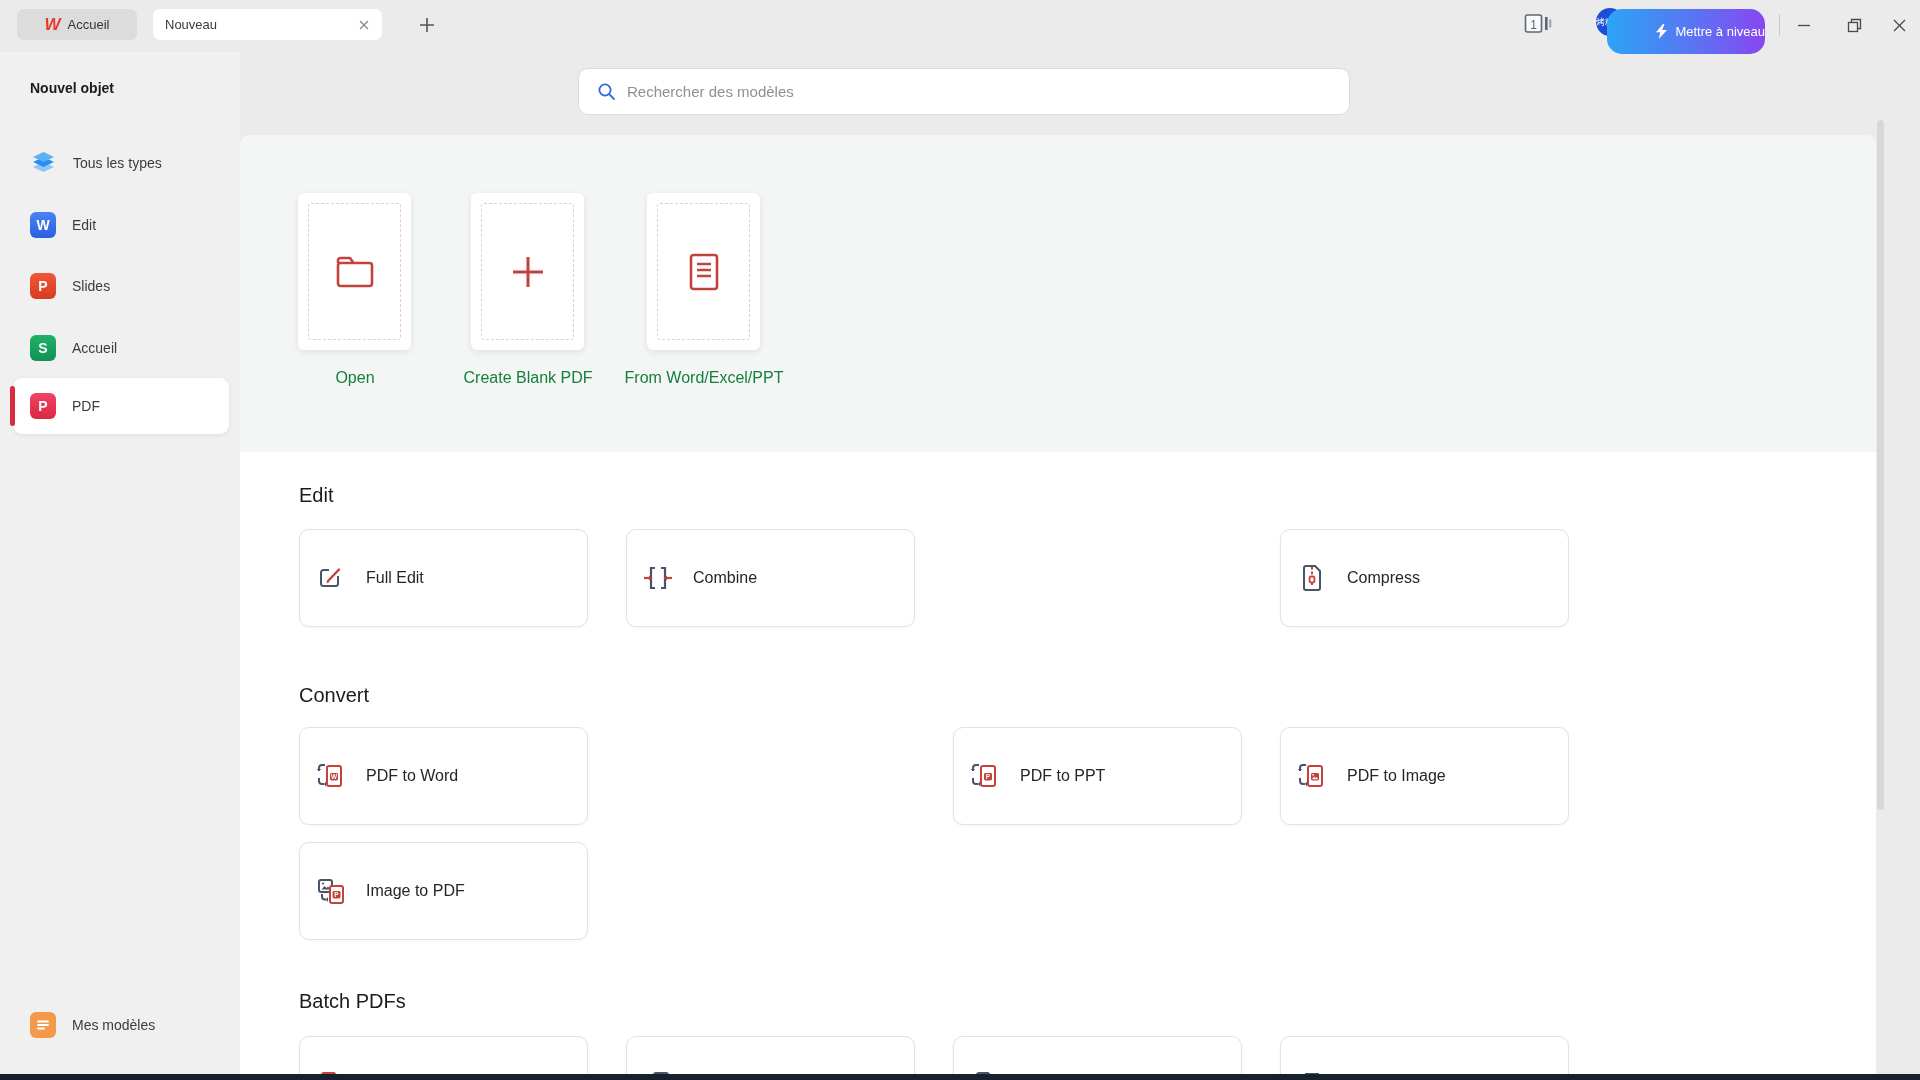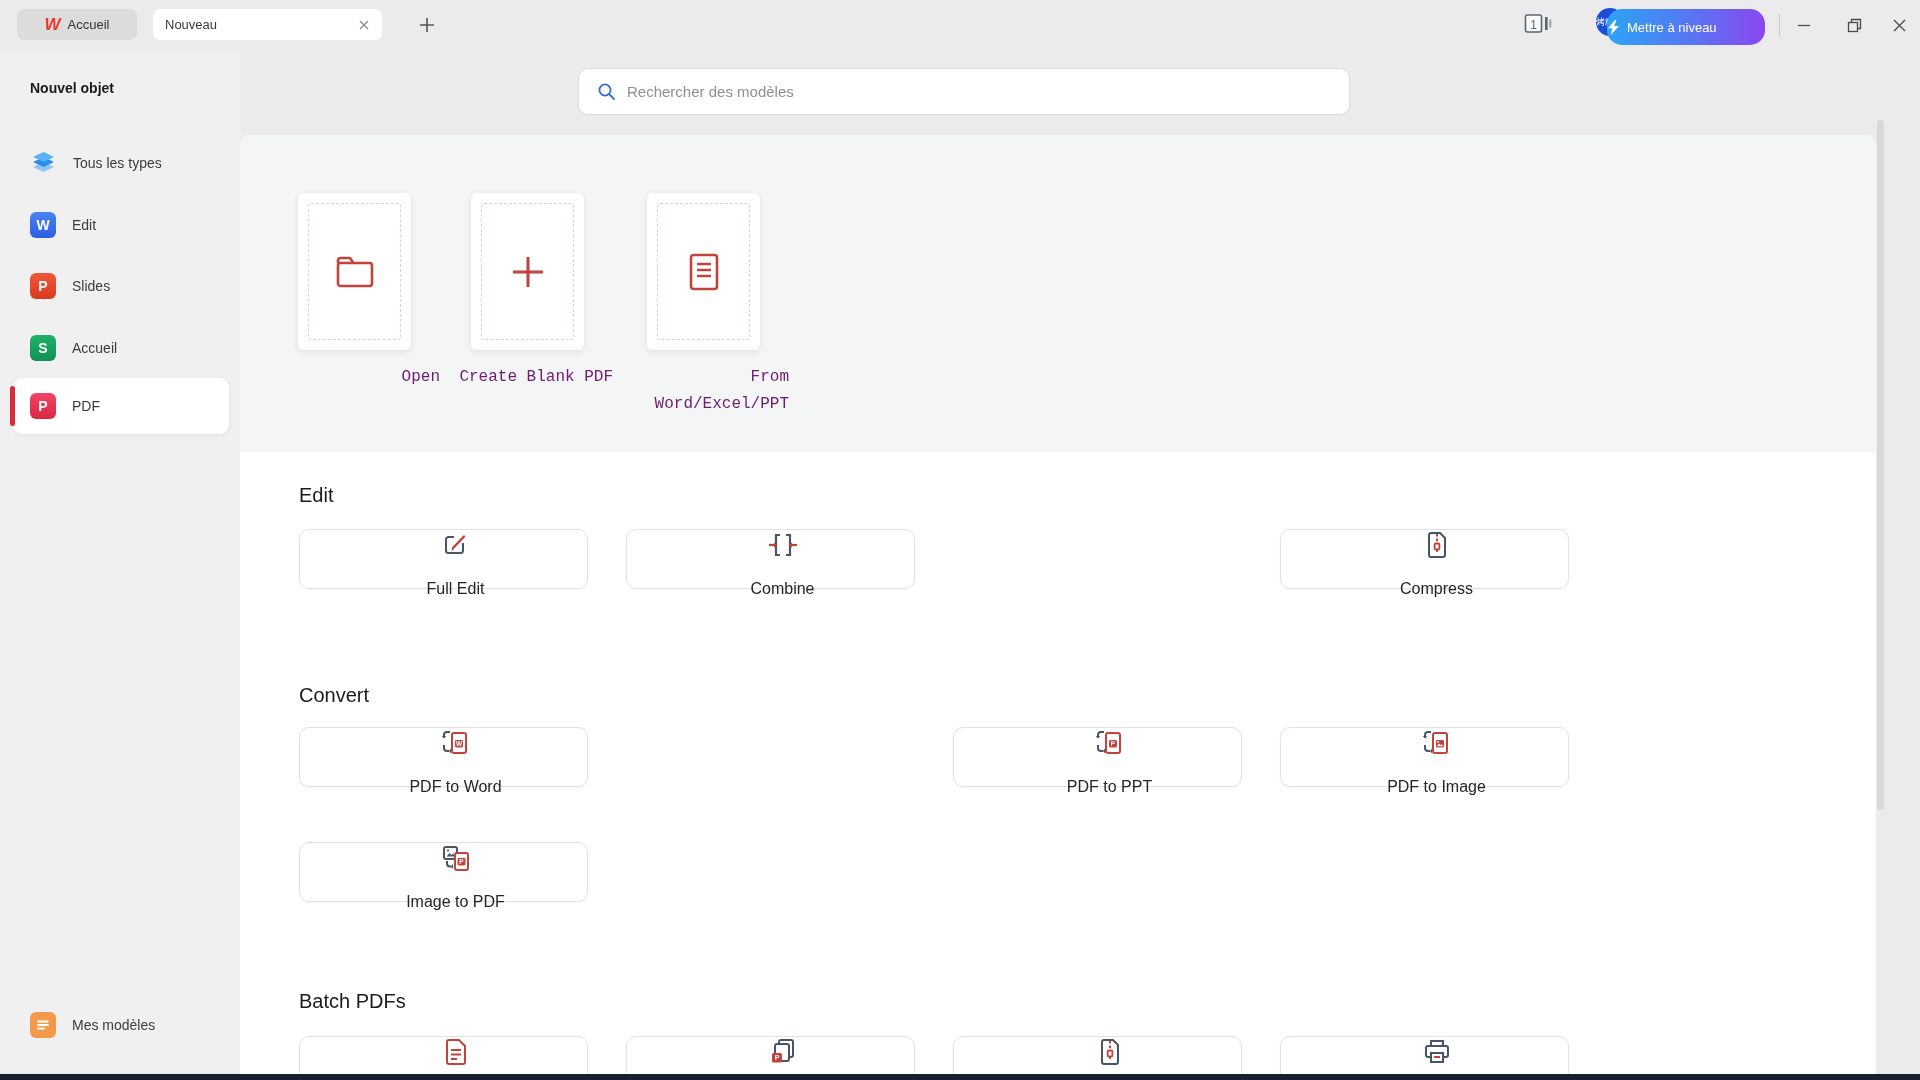--- a/index.html
+++ b/index.html
@@ -14,23 +14,23 @@
   .wps-w { font-weight:bold; font-style:italic; font-size:17px; color:#e8392c; line-height:1; }
   .tab-doc { position:absolute; left:153px; top:9px; width:229px; height:31px; background:#ffffff;
              border-radius:7px; display:flex; align-items:center; padding:0 12px; font-size:13px; color:#3a3a3a; }
   .tab-doc .lbl { flex:1; }
   .newtab { position:absolute; left:415px; top:13px; width:24px; height:24px; display:flex;
             align-items:center; justify-content:center; color:#555; }
   .wincount { position:absolute; left:1524px; top:12px; }
   .avatar { position:absolute; left:1596px; top:8px; width:28px; height:28px; border-radius:50%;
             background:#1d4ed8; color:#fff; font-size:9px; display:flex; align-items:center;
             justify-content:flex-start; letter-spacing:0; }
-  .upgrade { position:absolute; left:1607px; top:9px; width:158px; height:36px; border-radius:15px;
+  .upgrade { position:absolute; left:1607px; top:9px; width:158px; height:45px; border-radius:15px;
              background:linear-gradient(90deg,#2ba4f6 0%,#5a74f3 55%,#8a46f0 100%);
-             color:#fff; font-size:13px; display:flex; align-items:center; justify-content:flex-start; gap:7px; }
+             color:#fff; font-size:13px; display:flex; align-items:center; justify-content:flex-end; gap:7px; }
   .topdiv { position:absolute; left:1779px; top:14px; width:1px; height:22px; background:#c9c9c9; }
   .winbtn { position:absolute; top:10px; width:30px; height:30px; display:flex; align-items:center; justify-content:center; }
   .winbtn.min { left:1789px; } .winbtn.max { left:1839px; } .winbtn.cls { left:1884px; }
 
   
   .sidebar { position:absolute; left:0; top:52px; width:240px; height:1022px; background:#f0f0f0; }
   .side-head { position:absolute; left:30px; top:28px; font-size:14px; font-weight:bold; color:#1b1b1b; }
   .side-item { position:absolute; left:0; width:240px; height:40px; display:flex; align-items:center; gap:16px;
                padding-left:30px; font-size:14px; color:#3c3c3c; cursor:default; }
   .side-item .sq { width:26px; height:26px; border-radius:6px; display:flex; align-items:center;
@@ -48,27 +48,27 @@
                      font-family:"Liberation Sans", sans-serif; background:transparent; }
   .searchbar input::placeholder { color:#8f8f8f; }
 
   
   .panel { position:absolute; left:240px; top:135px; width:1636px; height:945px; background:#fff;
            border-radius:10px 10px 0 0; }
   .band { position:absolute; left:0; top:0; width:1636px; height:317px; background:#f4f5f5; border-radius:10px 10px 0 0; }
   .card { position:absolute; top:58px; width:113px; height:157px; background:#fff; border-radius:6px;
           box-shadow:0 2px 7px rgba(0,0,0,.09); display:flex; align-items:center; justify-content:center; }
   .card::before { content:""; position:absolute; inset:10px; border:1px dashed #eccbc7; border-radius:3px; }
-  .card-label { position:absolute; top:229px; width:170px; text-align:right; font-size:16px;
-                line-height:27px; color:#701a75;font-family:Liberation Mono, monospace; }
+  .card-label { position:absolute; top:229px; width:170px; text-align:center; font-size:16px;
+                line-height:27px; color:#15803d; }
 
   .sec-title { position:absolute; left:59px; font-size:20px; font-weight:normal; color:#1b1b1b; }
-  .tool-btn { position:absolute; width:289px; height:60px; background:#fff; border:1px solid #e2e2e2;
+  .tool-btn { position:absolute; width:289px; height:98px; background:#fff; border:1px solid #e2e2e2;
               border-radius:10px; box-shadow:0 1px 3px rgba(0,0,0,.04); display:flex; align-items:center;
-              gap:20px; padding-left:24px; cursor:default;flex-direction:column; }
+              gap:20px; padding-left:16px; cursor:default; }
   .tool-btn span { font-size:16px; color:#262626; }
 
   
   .scroll-thumb { position:absolute; left:1877px; top:120px; width:7px; height:690px;
                   background:#d8d8d8; border-radius:4px; }
   .bottom-edge { position:absolute; left:0; top:1074px; width:1920px; height:6px; background:#16202e; }
 
   svg { display:block; flex:none; }
 </style>
 </head>

